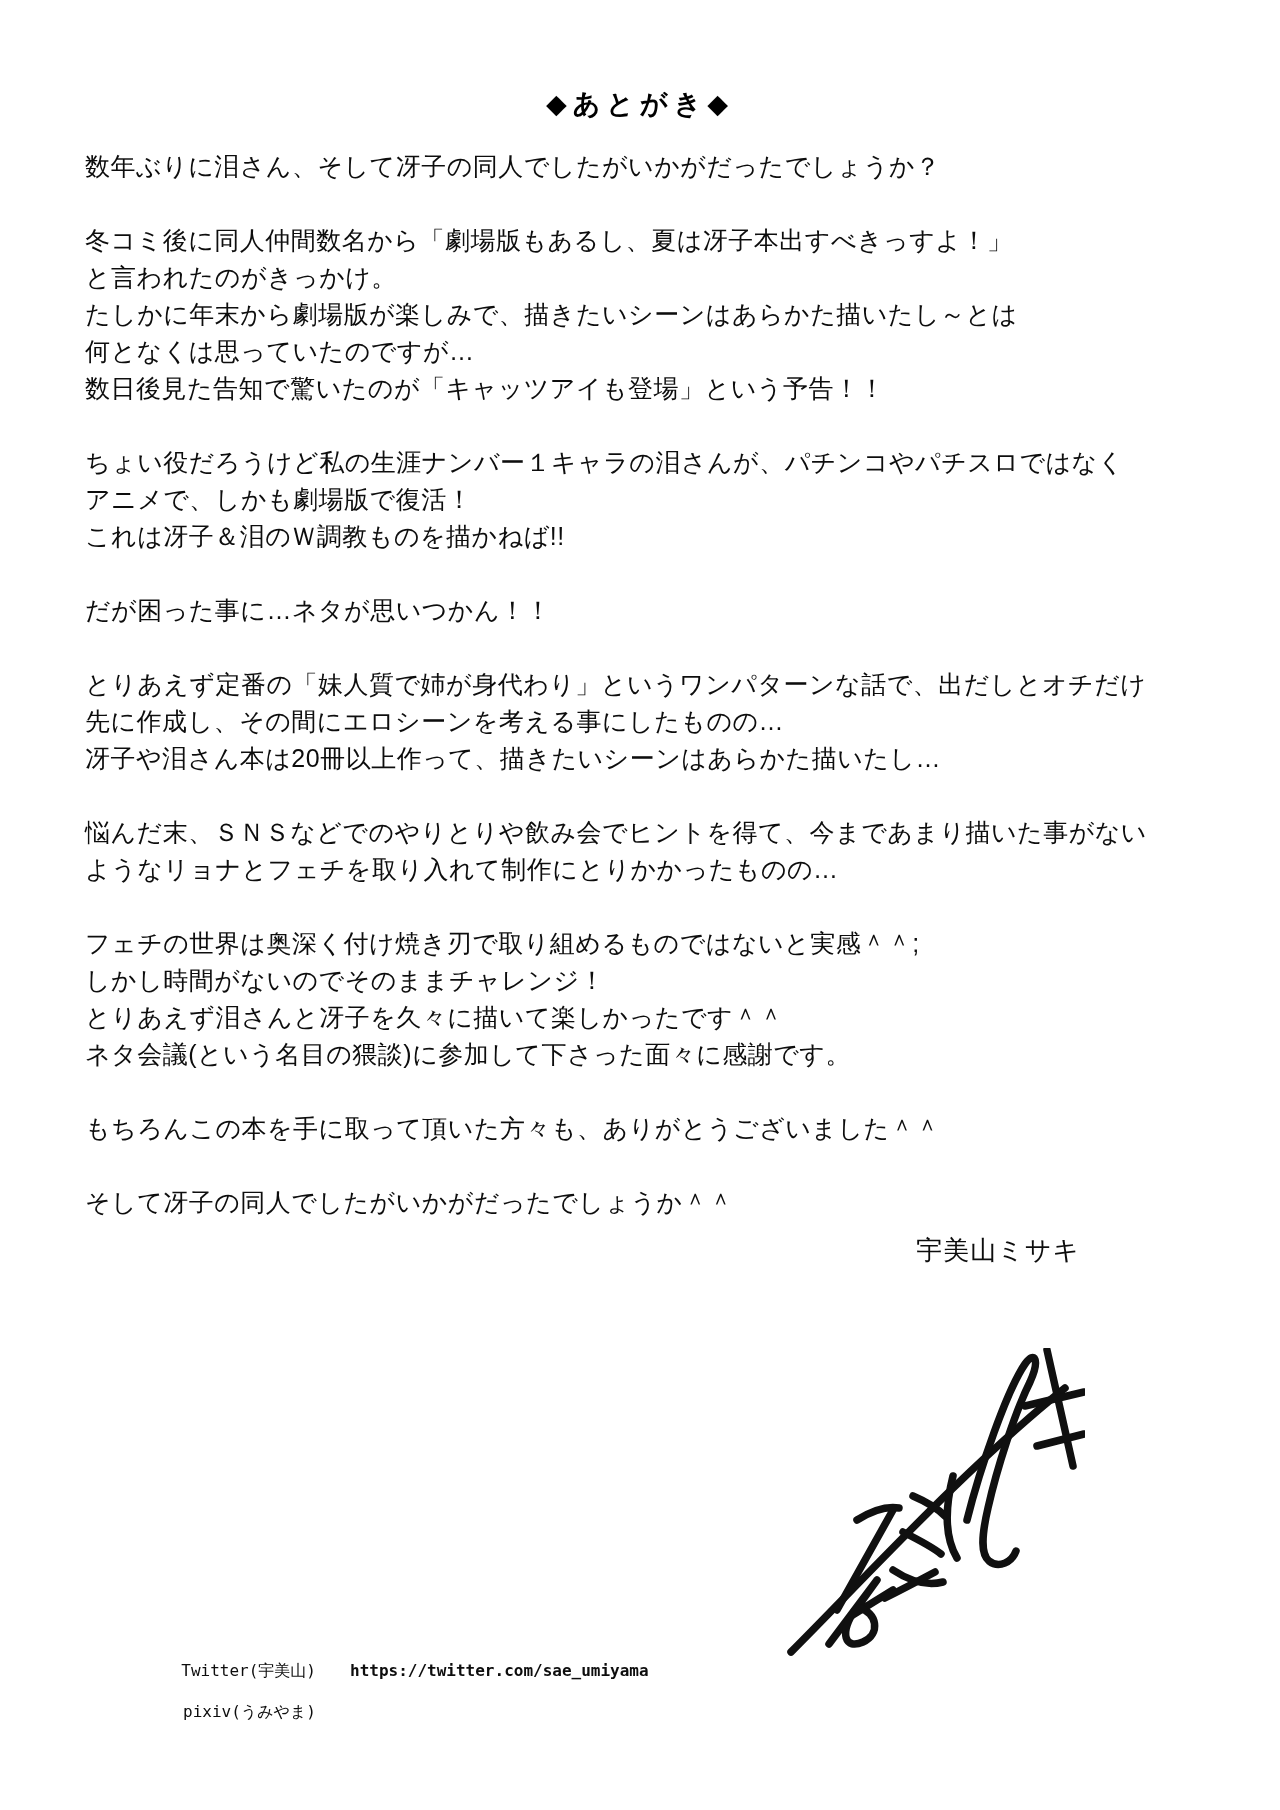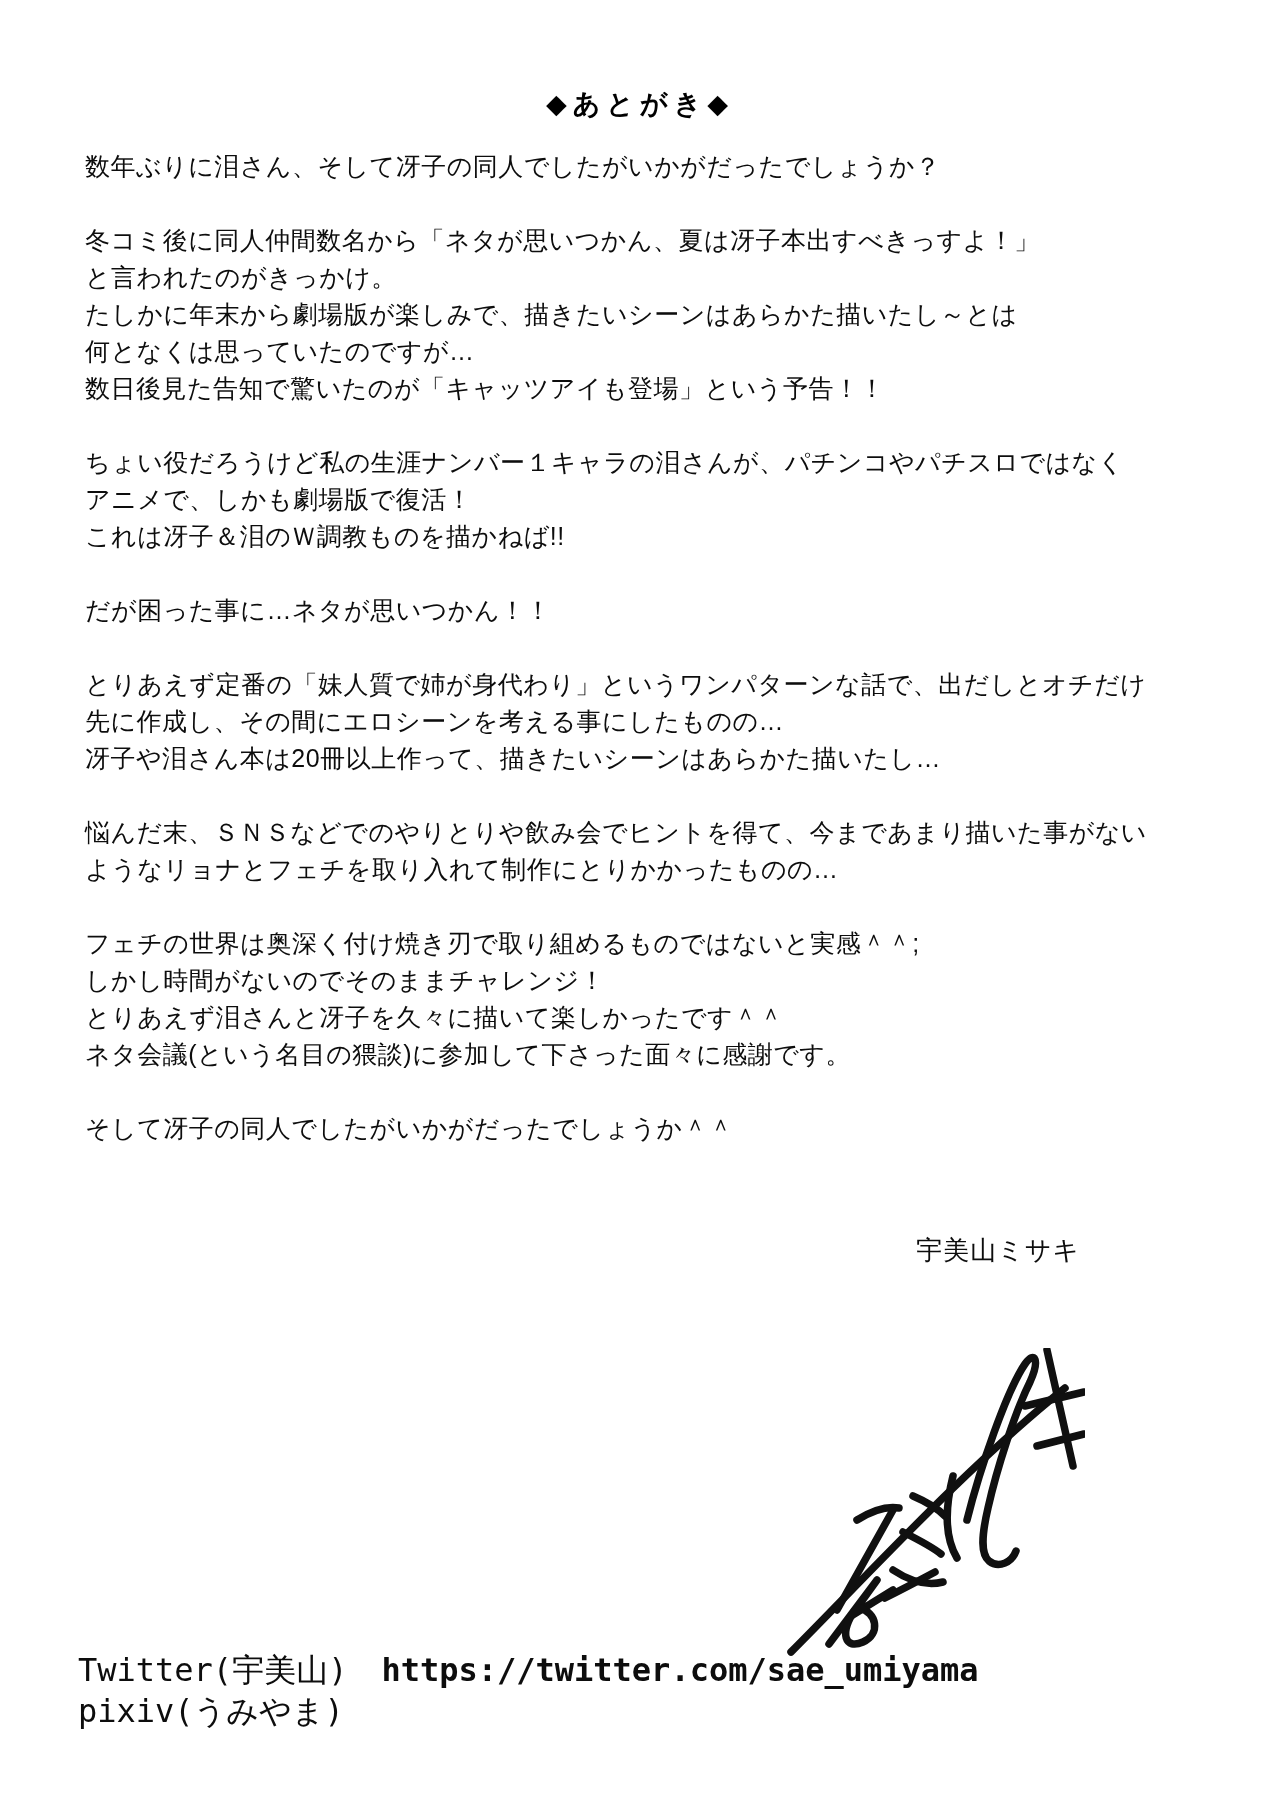--- a/index.html
+++ b/index.html
@@ -71,21 +71,21 @@
     stroke: #101010;
     stroke-width: 7.5;
     stroke-linecap: round;
     stroke-linejoin: round;
   }
   .links {
     position: absolute;
     left: 78px;
     top: 1650px;
     font-family: "DejaVu Sans Mono", "Liberation Mono", monospace;
-    font-size: 32px;
+    font-size: 16px;
     line-height: 41px;
     color: #0d0d0d;
   }
   .link-row {
     display: flex;
     align-items: baseline;
   }
   .link-label {
     display: inline-block;
     min-width: 238px;
@@ -103,21 +103,21 @@
 
 <div class="page">
 
   <h1 class="title">◆あとがき◆</h1>
 
   <div class="body-text" id="paragraphs">
       <div class="para">
         <div class="line">数年ぶりに泪さん、そして冴子の同人でしたがいかがだったでしょうか？</div>
       </div>
       <div class="para">
-        <div class="line">冬コミ後に同人仲間数名から「ネタが思いつかん、夏は冴子本出すべきっすよ！」</div>
+        <div class="line">冬コミ後に同人仲間数名から「劇場版もあるし、夏は冴子本出すべきっすよ！」</div>
         <div class="line">と言われたのがきっかけ。</div>
         <div class="line">たしかに年末から劇場版が楽しみで、描きたいシーンはあらかた描いたし～とは</div>
         <div class="line">何となくは思っていたのですが…</div>
         <div class="line">数日後見た告知で驚いたのが「キャッツアイも登場」という予告！！</div>
       </div>
       <div class="para">
         <div class="line">ちょい役だろうけど私の生涯ナンバー１キャラの泪さんが、パチンコやパチスロではなく</div>
         <div class="line">アニメで、しかも劇場版で復活！</div>
         <div class="line">これは冴子＆泪のＷ調教ものを描かねば!!</div>
       </div>
@@ -131,20 +131,23 @@
       </div>
       <div class="para">
         <div class="line">悩んだ末、ＳＮＳなどでのやりとりや飲み会でヒントを得て、今まであまり描いた事がない</div>
         <div class="line">ようなリョナとフェチを取り入れて制作にとりかかったものの…</div>
       </div>
       <div class="para">
         <div class="line">フェチの世界は奥深く付け焼き刃で取り組めるものではないと実感＾＾;</div>
         <div class="line">しかし時間がないのでそのままチャレンジ！</div>
         <div class="line">とりあえず泪さんと冴子を久々に描いて楽しかったです＾＾</div>
         <div class="line">ネタ会議(という名目の猥談)に参加して下さった面々に感謝です。</div>
+      </div>
+      <div class="para">
+        <div class="line">もちろんこの本を手に取って頂いた方々も、ありがとうございました＾＾</div>
       </div>
       <div class="para">
         <div class="line">そして冴子の同人でしたがいかがだったでしょうか＾＾</div>
       </div>
     </div>
 
   <div class="author-name">宇美山ミサキ</div>
 
   <svg class="signature" viewBox="0 0 300 312" aria-hidden="true">
 

